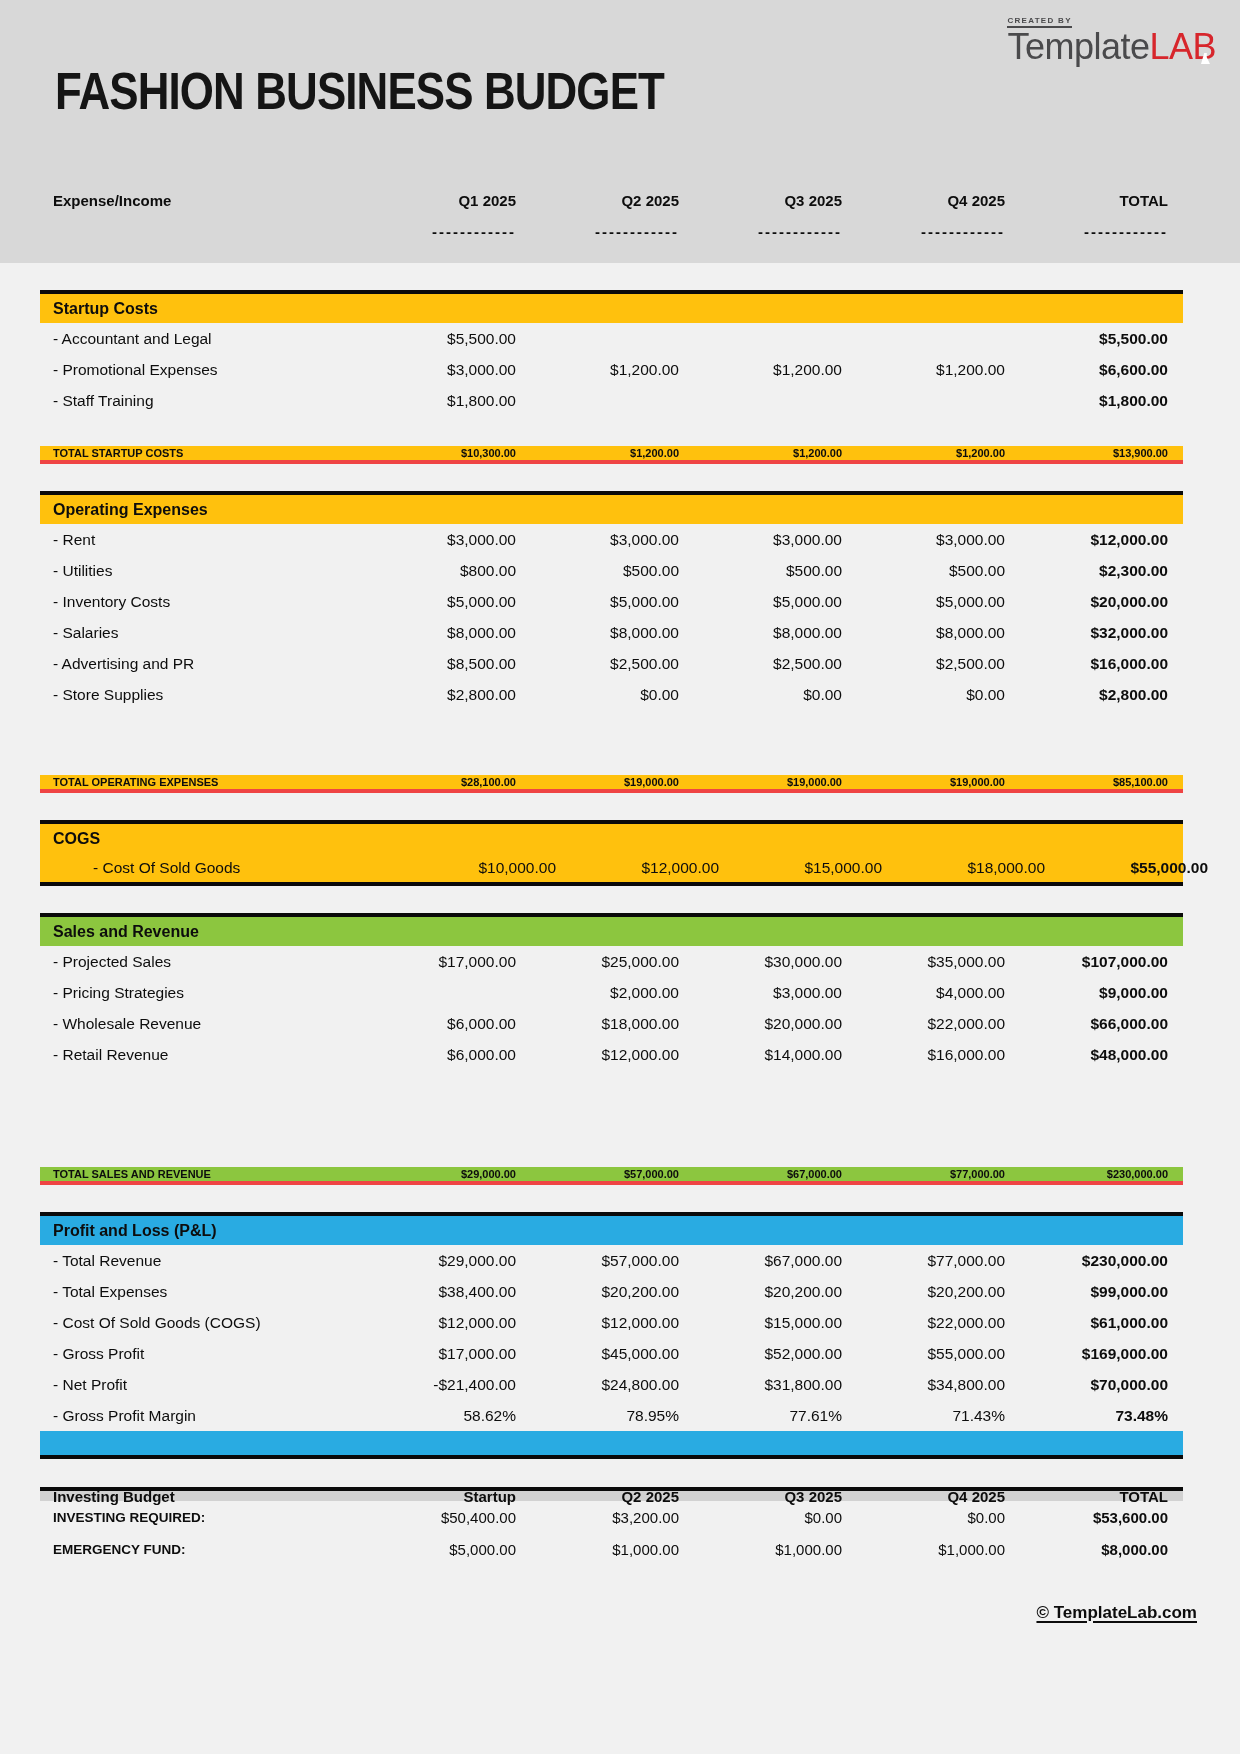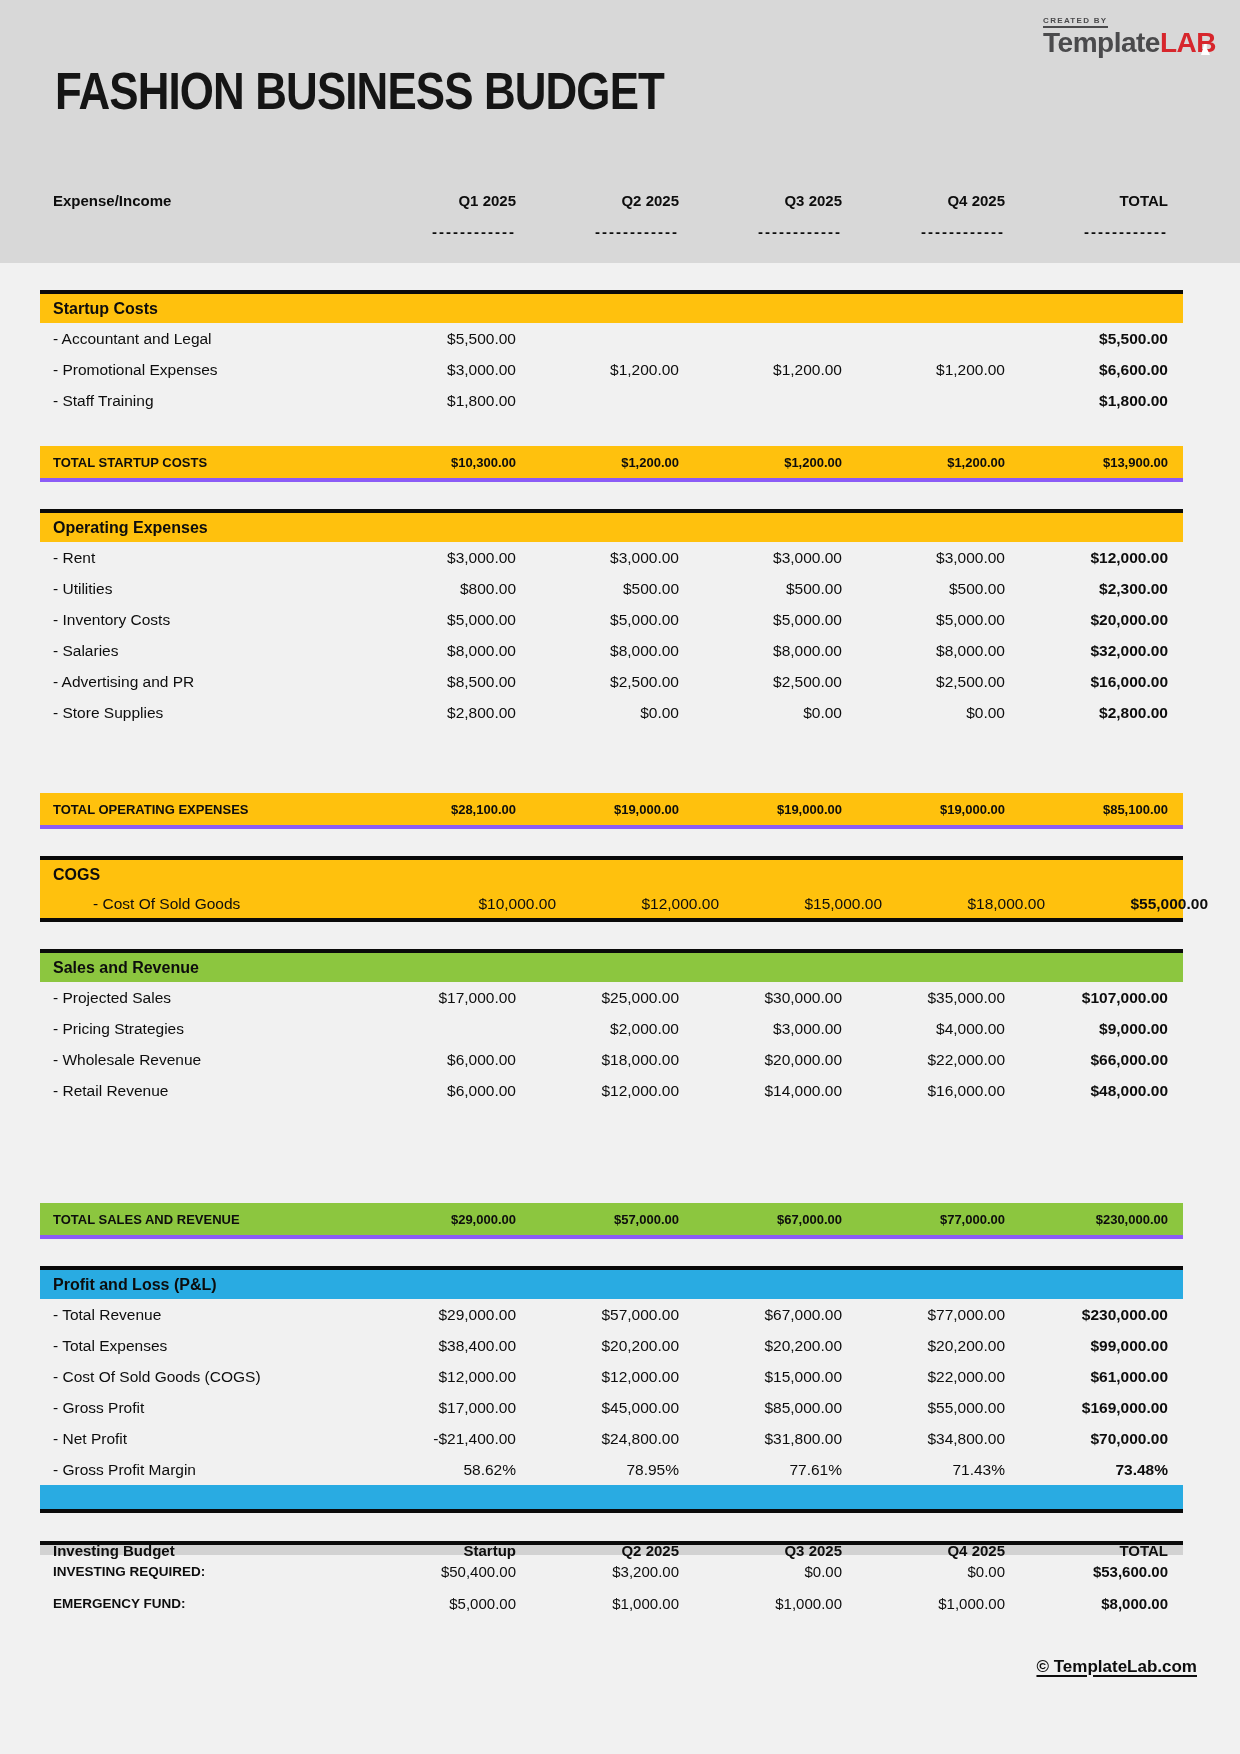--- a/index.html
+++ b/index.html
@@ -15,21 +15,21 @@
   .band { position:absolute; top:0; left:0; width:1240px; height:263px; background:#D8D8D8; }
   .doc-title {
     position:absolute; left:55px; top:62px;
     font-size:51px; font-weight:bold; color:#151515;
     white-space:nowrap; letter-spacing:-1px;
     transform:scaleX(.86); transform-origin:left center;
   }
   .logo { position:absolute; top:9px; right:24px; }
   .created { display:inline-block; font-size:8px; font-weight:bold; letter-spacing:1.3px;
     color:#4A4A4C; border-bottom:2px solid #4A4A4C; padding-bottom:1px; }
-  .wordmark { font-size:28px; font-weight:bold; line-height:1.05; letter-spacing:-0.5px; }
+  .wordmark { font-size:36px; font-weight:normal; line-height:1.05; letter-spacing:-0.5px; }
   .wm-gray { color:#4A4A4C; }
   .wm-red { color:#D7262C; position:relative; }
   .flask { position:absolute; right:6px; bottom:3px; width:9px; height:11px; background:#ffffff;
     clip-path:polygon(36% 0, 64% 0, 64% 38%, 100% 100%, 0 100%); }
   
   .trow { display:flex; width:1143px; margin-left:40px; padding:0 15px 0 13px; align-items:center;justify-content:space-between; }
   .cell { display:block; white-space:nowrap; }
   .lbl  { flex:1; text-align:left; }
   .val  { width:163px; text-align:right; }
   .tot  { font-weight:bold; }
@@ -37,21 +37,21 @@
   .dash-row { position:absolute; top:221px; left:0; font-weight:bold; font-size:15px; letter-spacing:2px; height:20px; }
   
   main { position:absolute; top:263px; left:0; width:1240px; }
   .budget-section { margin-top:27px; }
   .colorbar { width:1143px; margin-left:40px; }
   .headbar { border-top:4px solid #0A0A0A; }
   .title-line { height:29px; display:flex; align-items:center; padding-left:13px; }
   .sect-title { font-weight:bold; font-size:16px; }
   .trow.datarow { height:31px; font-size:15.5px; }
   .trow.inbar { height:29px; font-size:15.5px; }
-  .trow.totalrow { height:36px; font-size:13px; font-weight:bold; border-bottom:4px solid #8b5cf6; }
+  .trow.totalrow { height:18px; font-size:11px; font-weight:bold; border-bottom:4px solid #ef4444; }
   .blackline-bottom { border-bottom:4px solid #0A0A0A; }
   .gap-startup { height:30px; }
   .gap-operating { height:65px; }
   .gap-sales { height:97px; }
   .trailbar { width:1143px; margin-left:40px; height:28px; border-bottom:4px solid #0A0A0A; }
   
   .investing { margin-top:28px; }
   .inv-header { height:14px; background:#D2D2D2; border-top:4px solid #0A0A0A; font-weight:bold; }
   .inv-header .lbl { font-size:15px; }
   .inv-header .val { font-size:15px; }
@@ -294,21 +294,21 @@
           <span class="cell val">$12,000.00</span>
           <span class="cell val">$12,000.00</span>
           <span class="cell val">$15,000.00</span>
           <span class="cell val">$22,000.00</span>
           <span class="cell val tot">$61,000.00</span>
         </div>
         <div class="trow datarow">
           <span class="cell lbl">- Gross Profit</span>
           <span class="cell val">$17,000.00</span>
           <span class="cell val">$45,000.00</span>
-          <span class="cell val">$85,000.00</span>
+          <span class="cell val">$52,000.00</span>
           <span class="cell val">$55,000.00</span>
           <span class="cell val tot">$169,000.00</span>
         </div>
         <div class="trow datarow">
           <span class="cell lbl">- Net Profit</span>
           <span class="cell val">-$21,400.00</span>
           <span class="cell val">$24,800.00</span>
           <span class="cell val">$31,800.00</span>
           <span class="cell val">$34,800.00</span>
           <span class="cell val tot">$70,000.00</span>

